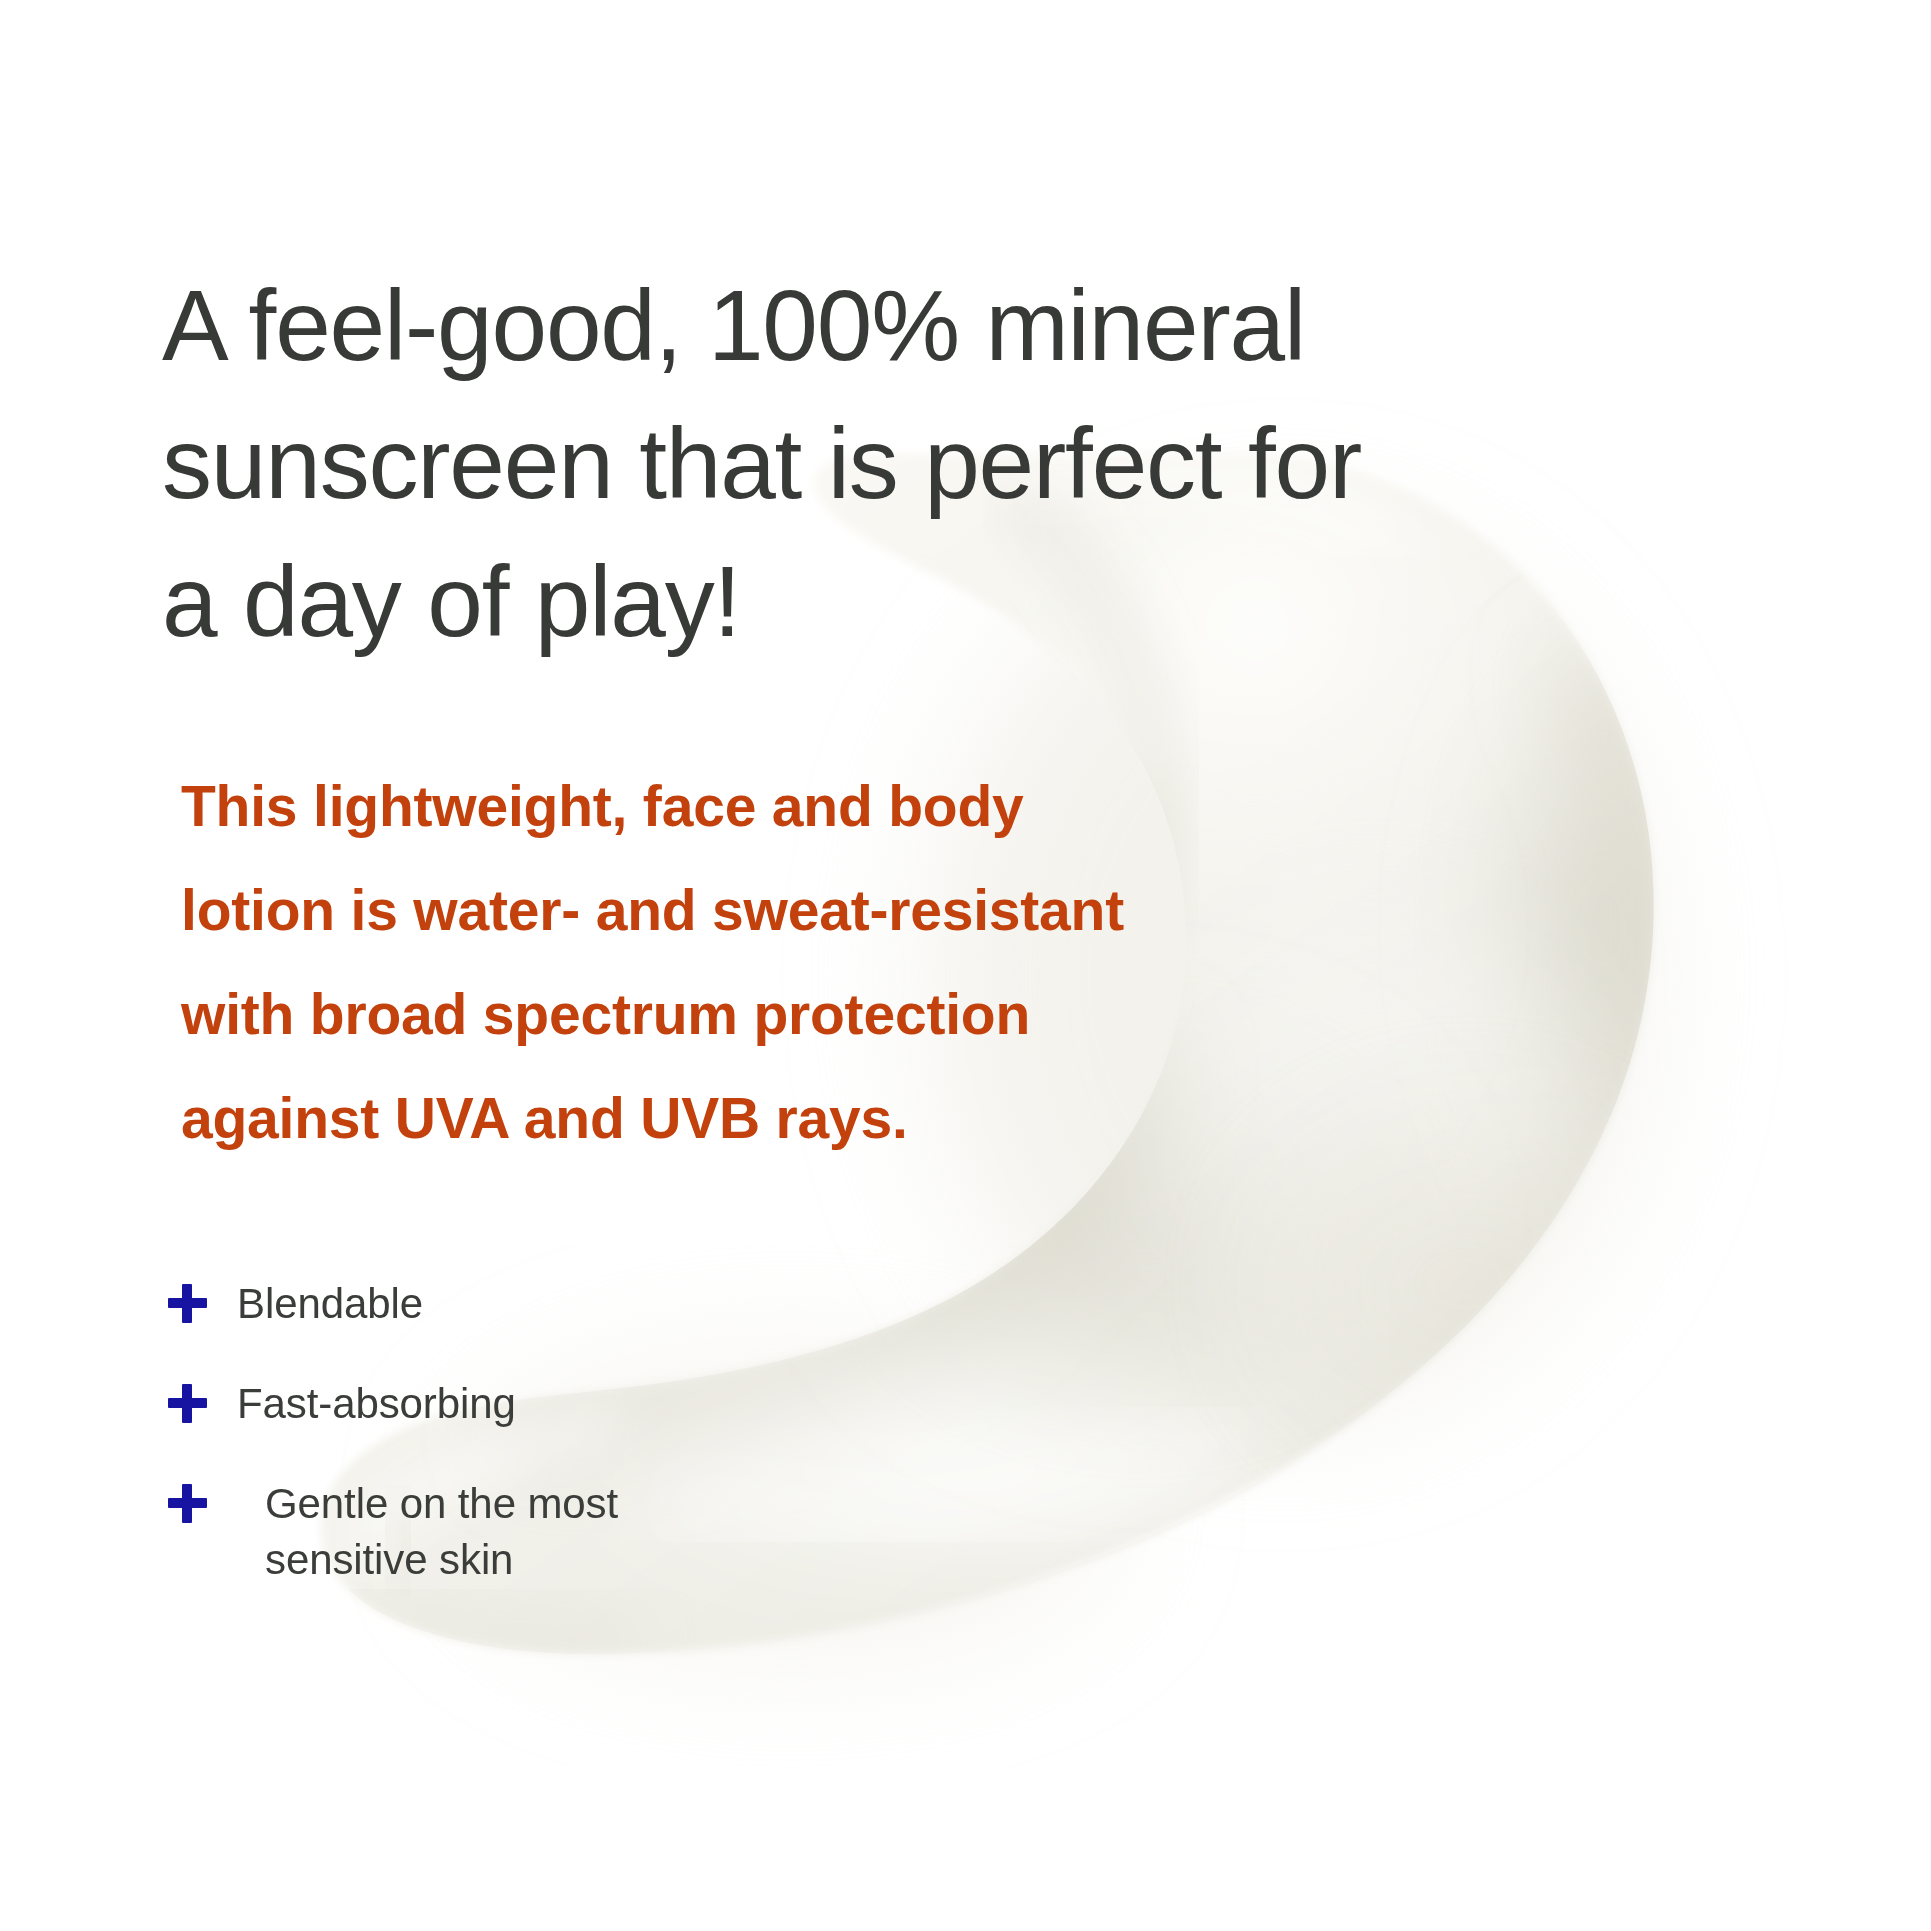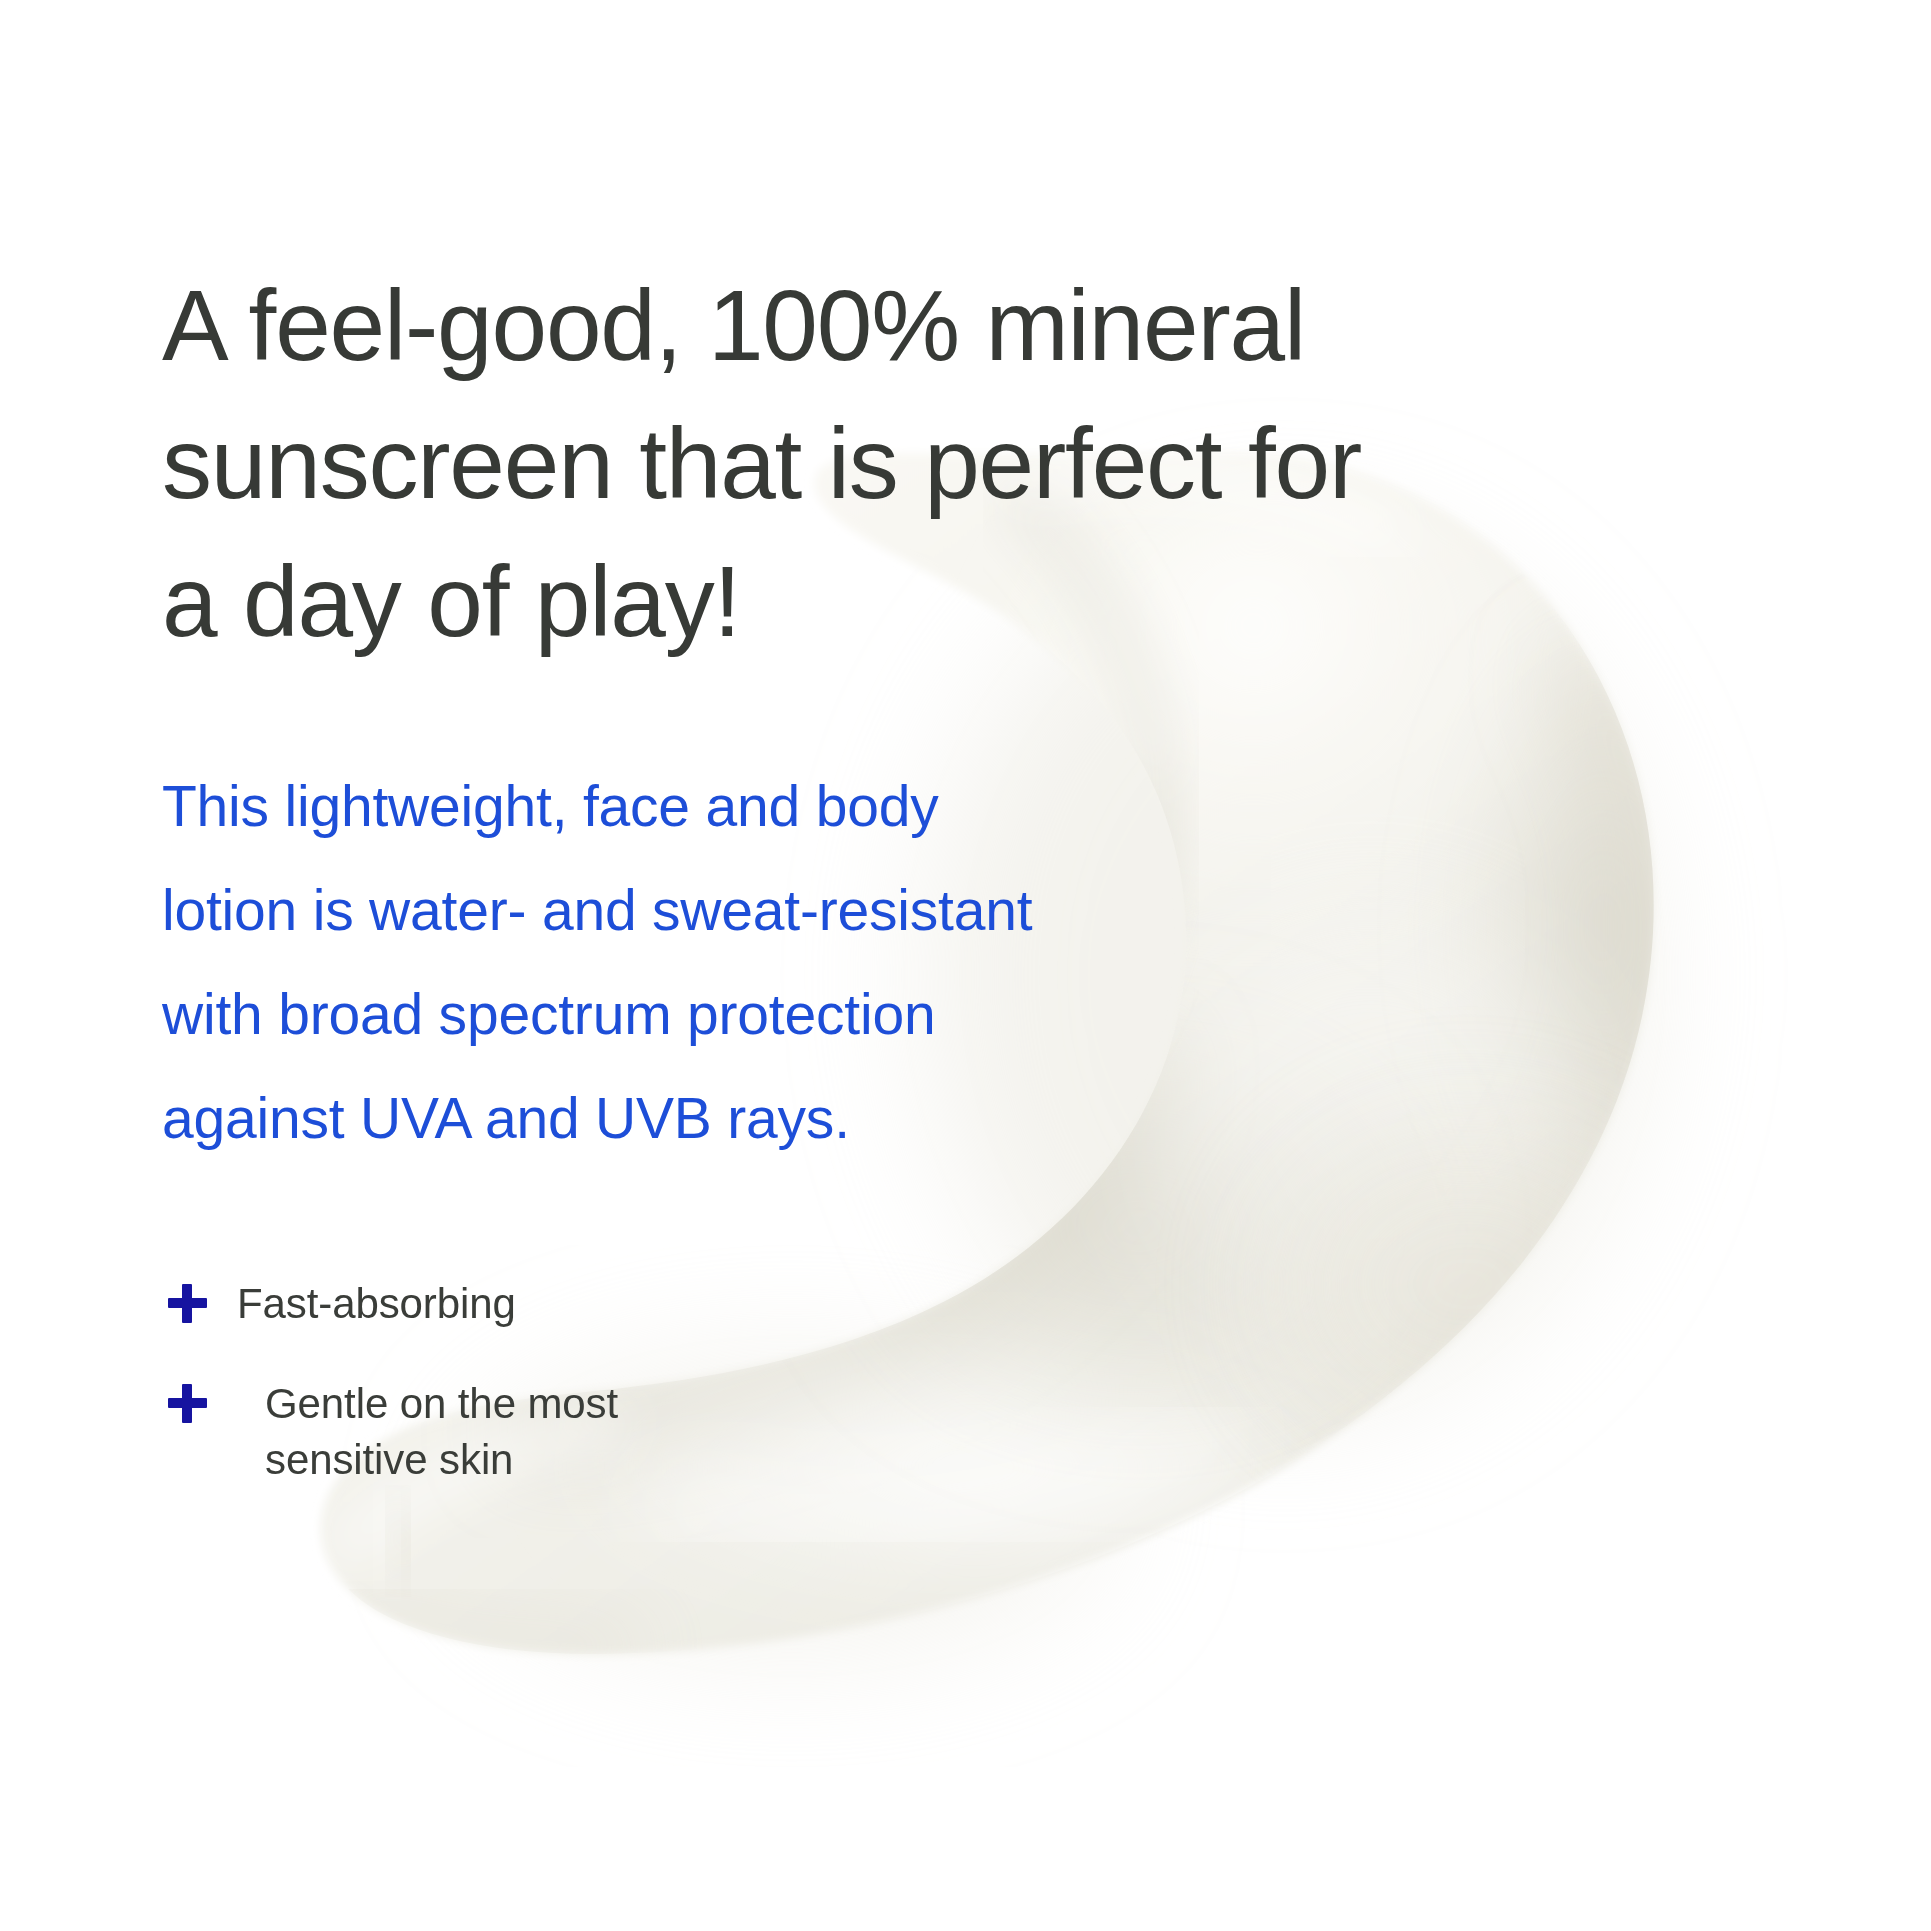--- a/index.html
+++ b/index.html
@@ -51,28 +51,28 @@
     font-size: 100px;
     line-height: 138px;
     font-weight: 400;
     letter-spacing: -1.2px;
     color: #373A36;
     white-space: pre-line;
   }
 
   #body-copy {
     position: absolute;
-    left: 162px;
+    left: 181px;
     top: 697px;
     width: 1159px;
     font-size: 57px;
     line-height: 104px;
-    font-weight: 400;
+    font-weight: 700;
     letter-spacing: -0.2px;
-    color: #1d4ed8;
+    color: #c2410c;
     white-space: pre-line;
   }
 
   #benefits {
     position: absolute;
     left: 166px;
     top: 1276px;
     width: 792px;
   }
   .benefit-row {
@@ -268,20 +268,24 @@
 a day of play!</h1>
 
     <p id="body-copy">This lightweight, face and body
 lotion is water- and sweat-resistant
 with broad spectrum protection
 against UVA and UVB rays.</p>
 
     <ul id="benefits" style="list-style:none;margin:0;padding:0;">
       <li class="benefit-row">
         <span class="plus-icon"></span>
+        <span class="benefit-label">Blendable</span>
+      </li>
+      <li class="benefit-row">
+        <span class="plus-icon"></span>
         <span class="benefit-label">Fast-absorbing</span>
       </li>
       <li class="benefit-row">
         <span class="plus-icon"></span>
         <span class="benefit-label">Gentle on the most
 sensitive skin</span>
       </li>
     </ul>
 
   </div>

